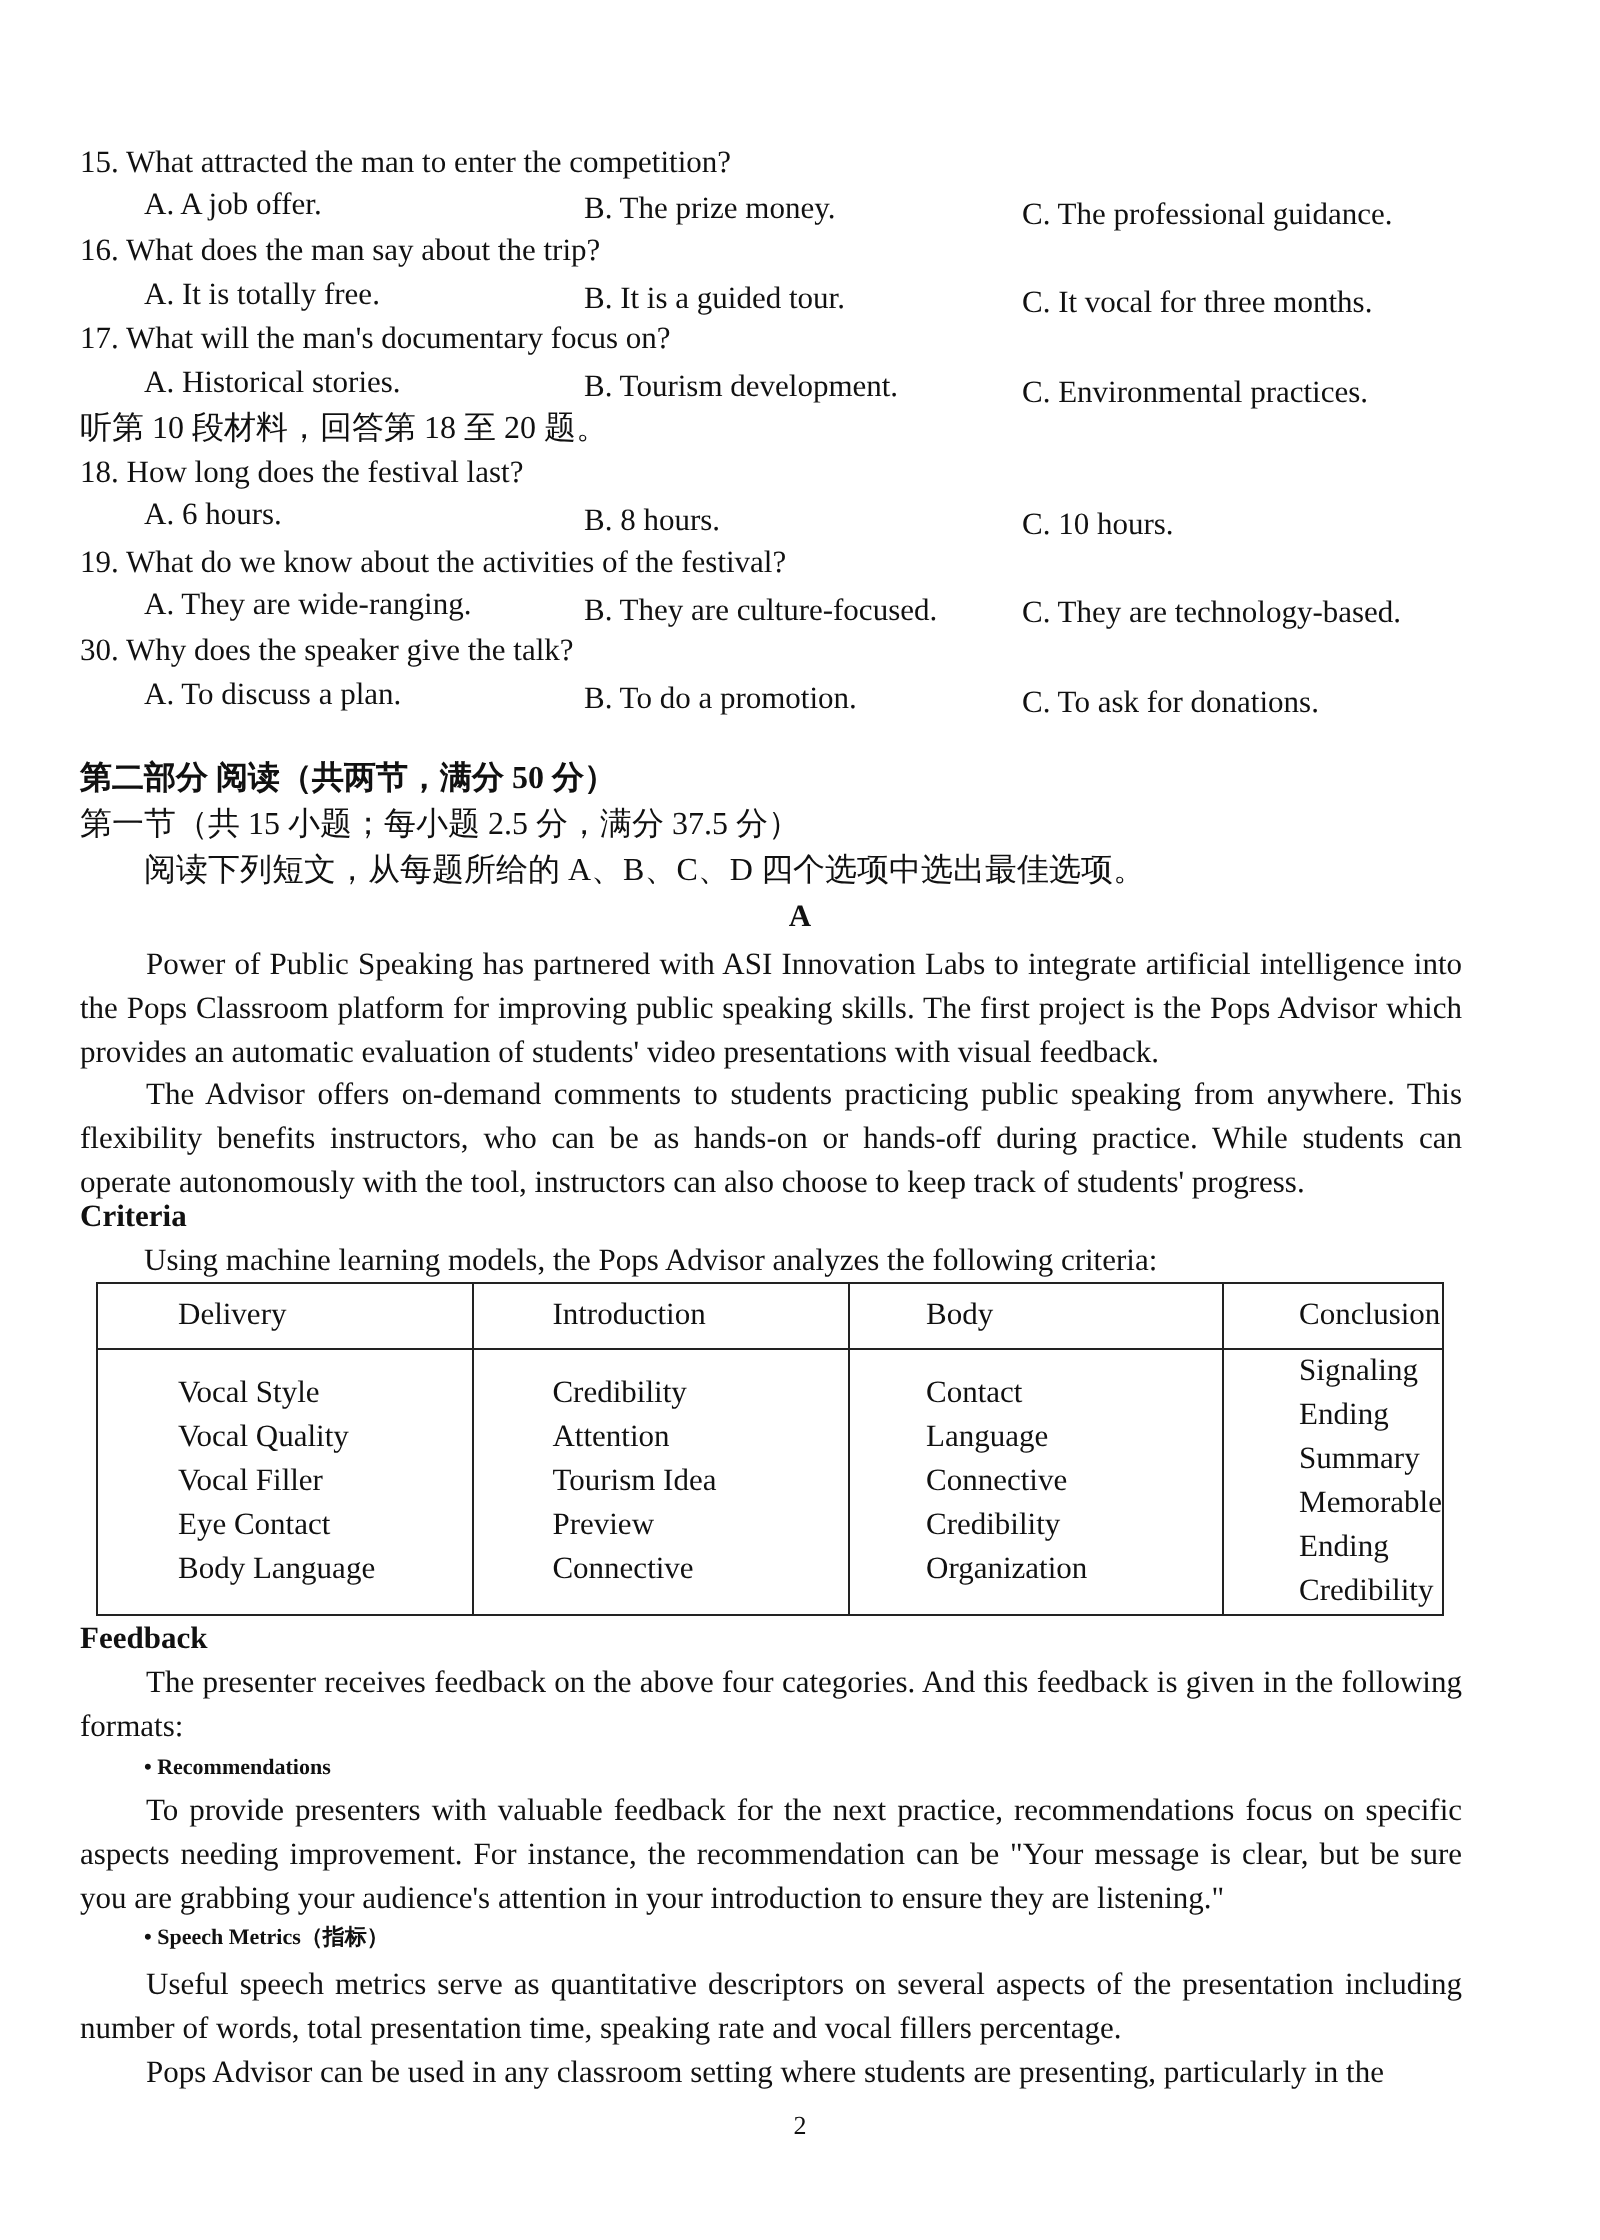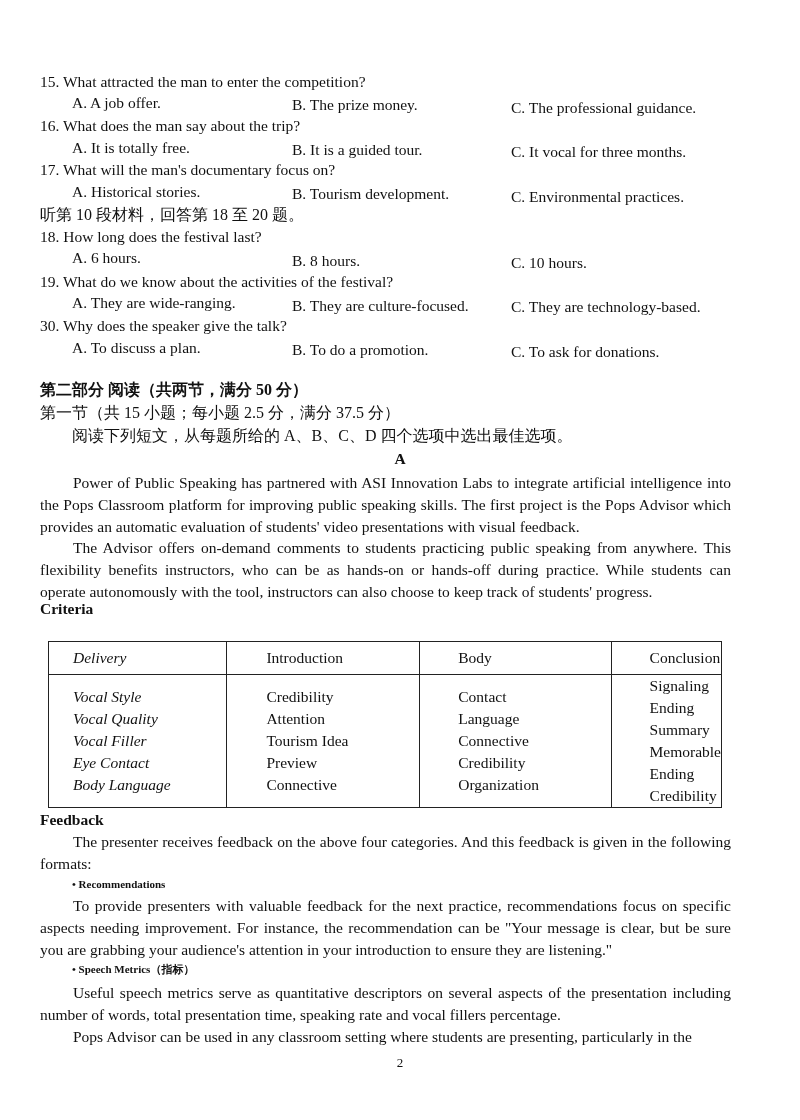--- a/index.html
+++ b/index.html
@@ -23,21 +23,21 @@
   .center { position: absolute; left: 0; width: 800px; text-align: center; font-size: 15.5px; }
   table.criteria {
     position: absolute; left: 48px; top: 641px; width: 674px; border-collapse: collapse;
     font-size: 15.5px;
   }
   table.criteria th, table.criteria td {
     border: 1.5px solid #222; text-align: left; font-weight: normal; vertical-align: middle;
   }
   table.criteria th { height: 32px; padding: 0 0 0 38px; }
   table.criteria td { height: 132px; padding: 0 0 0 38px; line-height: 22px; }
-  table.criteria th:first-child, table.criteria td:first-child { padding-left: 24px; font-style: italic; }
+  table.criteria th:first-child, table.criteria td:first-child { padding-left: 40px; }
   table.criteria th:nth-child(2), table.criteria td:nth-child(2) { padding-left: 39px; }
   table.criteria th:nth-child(3), table.criteria td:nth-child(3) { padding-left: 38px; }
   table.criteria th:nth-child(4), table.criteria td:nth-child(4) { padding-left: 38px; }
   .col-item { display: block; }
   .bullet-h { position: absolute; left: 72px; font-weight: bold; font-size: 11px; }
 </style>
 </head>
 <body>
 
 <div class="page">
@@ -76,20 +76,21 @@
 
   <div class="abs q cn bold" style="top:380px">第二部分 阅读（共两节，满分 50 分）</div>
   <div class="abs q cn" style="top:403px">第一节（共 15 小题；每小题 2.5 分，满分 37.5 分）</div>
   <div class="abs cn" style="left:72px; top:426px">阅读下列短文，从每题所给的 A、B、C、D 四个选项中选出最佳选项。</div>
   <div class="center bold" style="top:450px">A</div>
 
   <div class="para" style="top:472px">Power of Public Speaking has partnered with ASI Innovation Labs to integrate artificial intelligence into the Pops Classroom platform for improving public speaking skills. The first project is the Pops Advisor which provides an automatic evaluation of students' video presentations with visual feedback.</div>
   <div class="para" style="top:537px">The Advisor offers on-demand comments to students practicing public speaking from anywhere. This flexibility benefits instructors, who can be as hands-on or hands-off during practice. While students can operate autonomously with the tool, instructors can also choose to keep track of students' progress.</div>
 
   <div class="abs q bold" style="top:599px">Criteria</div>
+  <div class="abs" style="left:72px; top:621px">Using machine learning models, the Pops Advisor analyzes the following criteria:</div>
 
   <table class="criteria">
     <thead>
       <tr>
         <th style="width:162px">Delivery</th>
         <th style="width:160px">Introduction</th>
         <th style="width:159px">Body</th>
         <th>Conclusion</th>
       </tr>
     </thead>

